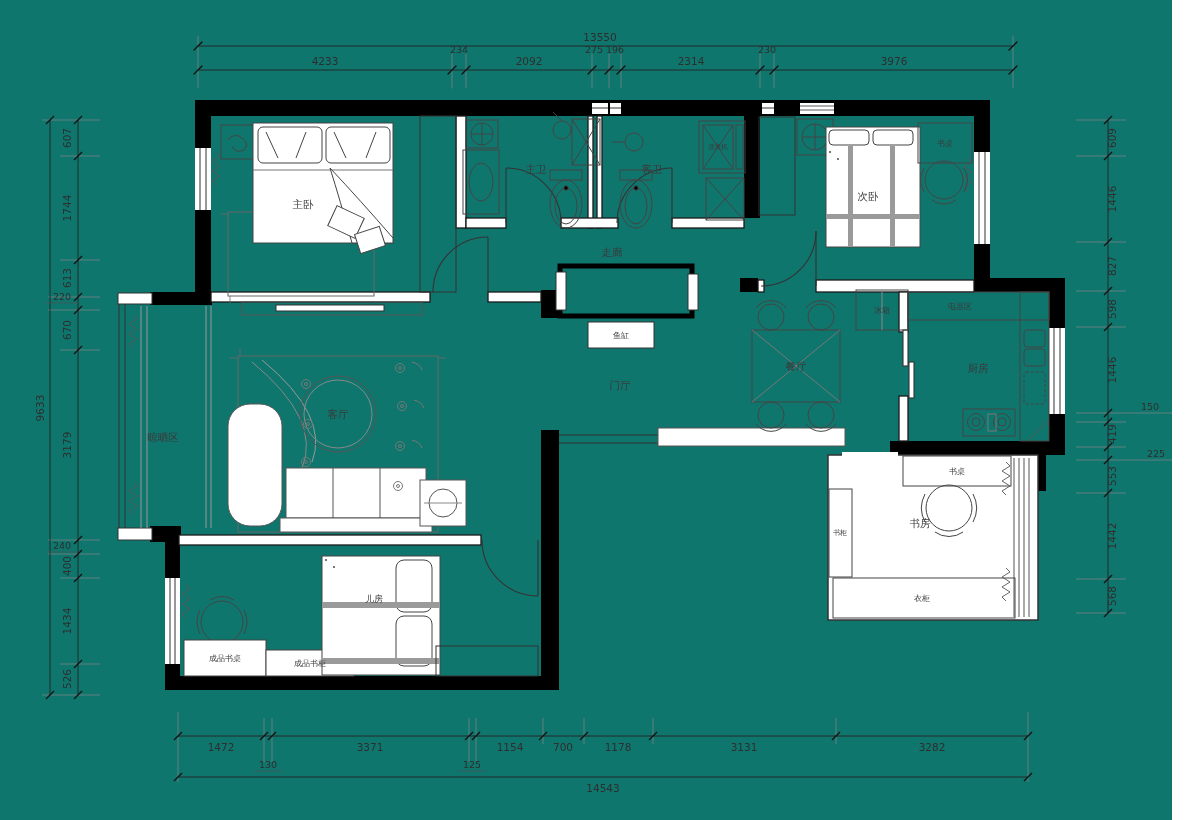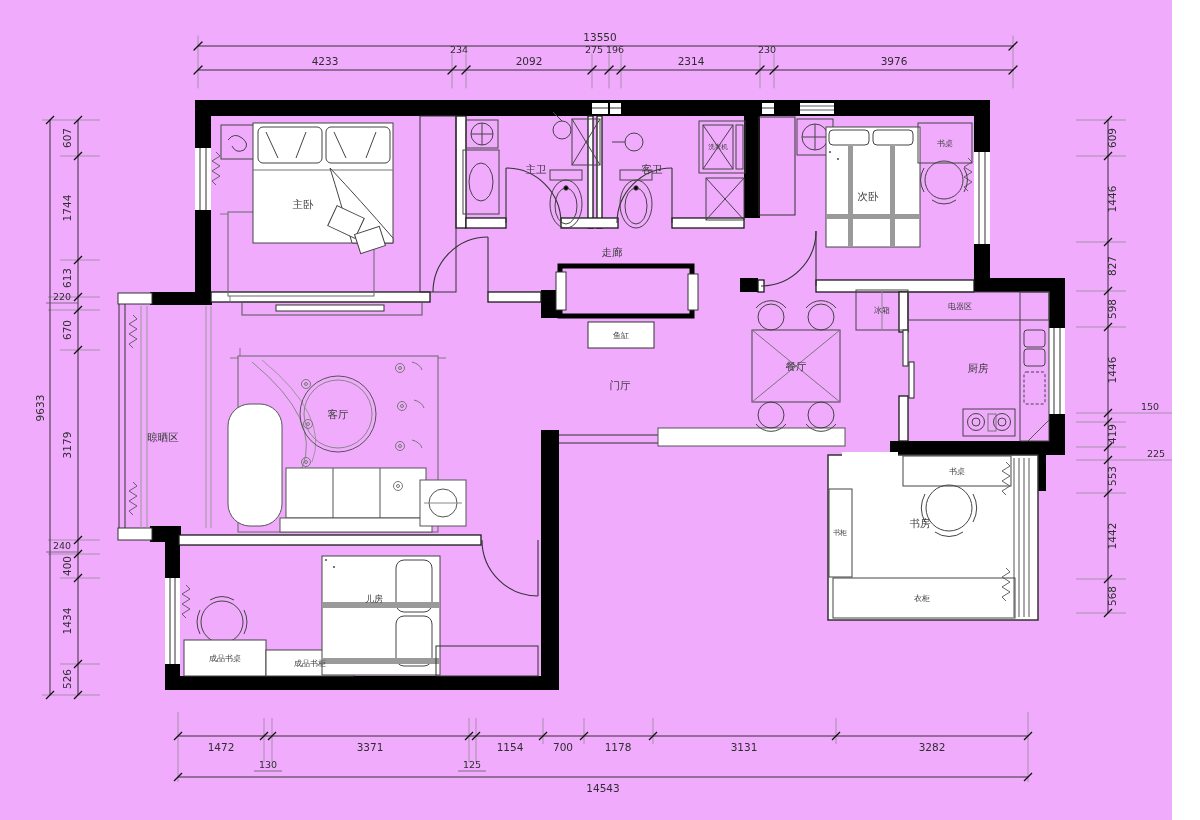--- a/index.html
+++ b/index.html
@@ -1,16 +1,16 @@
 <!DOCTYPE html>
 <html><head>
 <meta charset="utf-8">
 <style>
   html,body{margin:0;padding:0;background:#ffffff;}
-  #stage{position:relative;width:1172px;height:820px;background:#f0abfc;overflow:hidden;
+  #stage{position:relative;width:1172px;height:820px;background:#0f766e;overflow:hidden;
          font-family:"DejaVu Sans",sans-serif;}
   svg text{font-family:"DejaVu Sans",sans-serif;fill:#2e2e2e;}
   .dim{font-size:10.5px;}
   .dimsmall{font-size:9.5px;}
   .room{font-size:10.5px;fill:#3a3a3a;}
   .furn{font-size:8px;fill:#3a3a3a;}
   .tiny{font-size:6.5px;fill:#3a3a3a;}
 </style>
 </head>
 <body>

